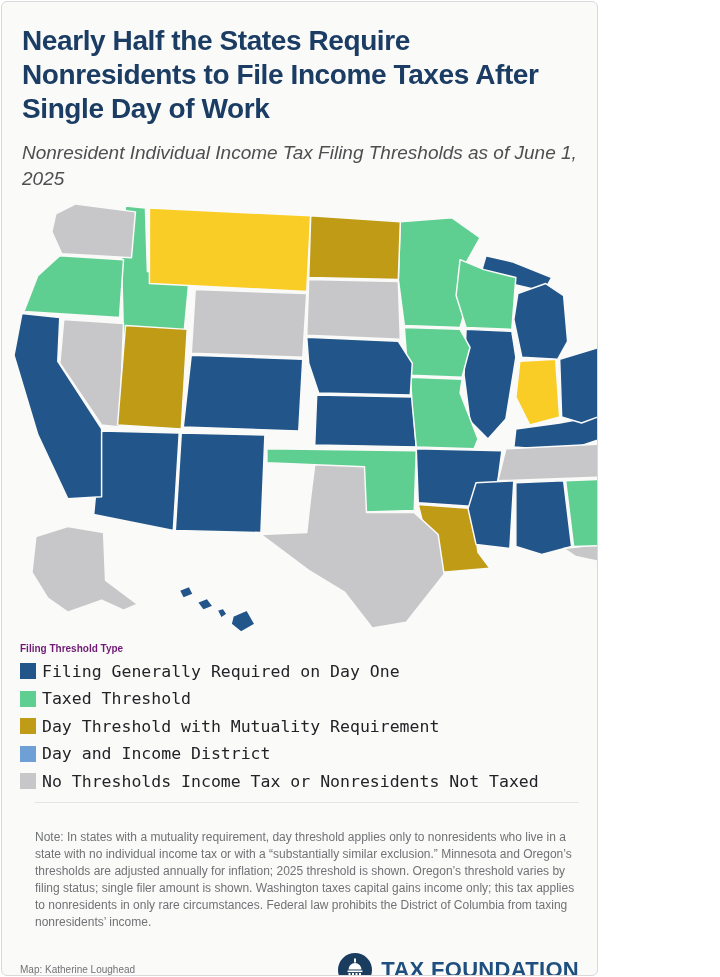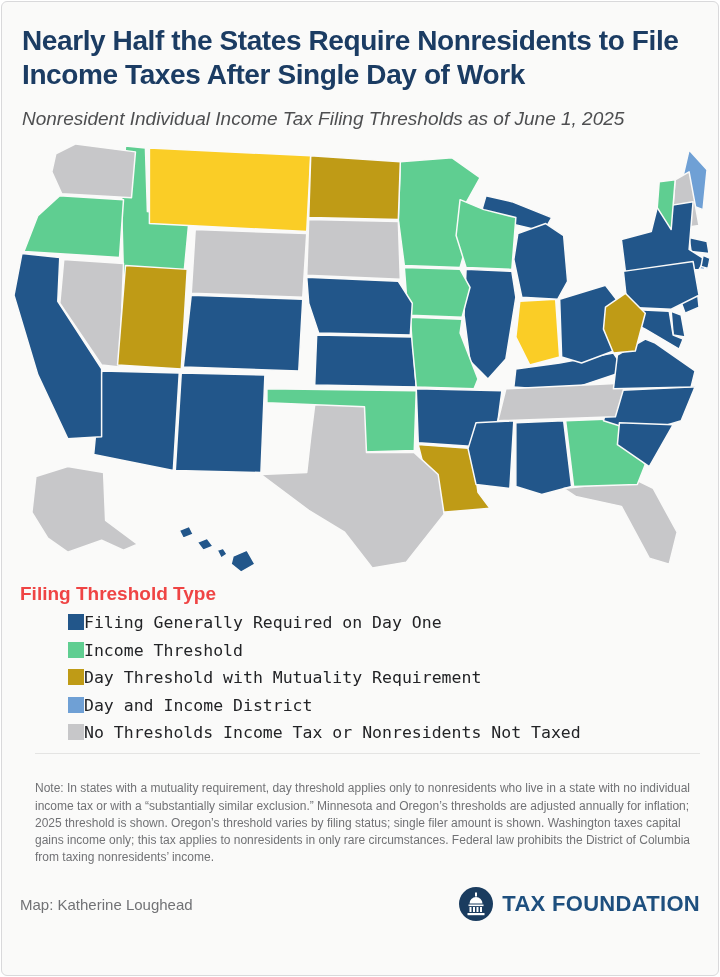--- a/index.html
+++ b/index.html
@@ -1,51 +1,51 @@
 <!DOCTYPE html>
 <html><head>
 <meta charset="utf-8">
 <style>
   * { margin:0; padding:0; box-sizing:border-box; }
   html,body { background:#ffffff; font-family:"Liberation Sans", sans-serif; }
   .card {
-    width:718px; height:975px; margin:1px;
+    width:597px; height:975px; margin:1px;
     background:#FAFAF9;
     border:1px solid #D9D9DB; border-radius:6px;
     overflow:hidden; position:relative;
   }
   .header { padding:22px 20px 0 20px; }
   .title {
     color:#1B3C63; font-size:28px; font-weight:700;
     line-height:1.22; letter-spacing:-0.4px; max-width:660px;
   }
   .subtitle {
     margin-top:14px; color:#4E4F51; font-size:19px;
     font-style:italic; line-height:1.32; max-width:620px;
   }
   .map-wrap { margin-top:6px; padding:0 8px; }
   .state { stroke:#FAFAF9; stroke-width:1.5; stroke-linejoin:round; }
   .legend { padding:0 18px; margin-top:2px; }
-  .legend-title { color:#ef4444; font-size:19px; font-weight:700; margin-bottom:9px; }
-  .lrow { display:flex; margin-bottom:10.5px;margin-left:48px; }
+  .legend-title { color:#701a75; font-size:10px; font-weight:700; margin-bottom:9px; }
+  .lrow { display:flex; align-items:center; gap:6px; margin-bottom:10.5px; }
   .sw { width:16px; height:16px; flex:0 0 16px; display:inline-block; }
   .llabel {
     font-family:"DejaVu Sans Mono","Liberation Mono",monospace;
     font-size:16.5px; color:#222326; line-height:17px; white-space:nowrap;
   }
   .notes {
     margin:12px 18px 0 33px; border-top:1px solid #E4E4E3; padding-top:26px;
     color:#717275; font-size:12px; line-height:1.43; max-width:684px;
   }
   .notes p { margin:0; }
   .footer {
     margin:20px 18px 0 18px; display:flex;
     justify-content:space-between; align-items:center;
   }
-  .credit { color:#717275; font-size:15px; }
+  .credit { color:#717275; font-size:10px; }
   .brand { display:flex; align-items:center; gap:8px; }
   .brand-text {
     color:#1E4F7E; font-size:22px; font-weight:600; letter-spacing:0.3px;
   }
 </style>
 </head>
 <body>
 
 <div class="card">
   <div class="header">
@@ -222,21 +222,21 @@
 
   <div class="legend">
     <div class="legend-title">Filing Threshold Type</div>
     <div>
         <div class="lrow">
           <span class="sw" style="background: rgb(34, 86, 138);"></span>
           <span class="llabel">Filing Generally Required on Day One</span>
         </div>
         <div class="lrow">
           <span class="sw" style="background: rgb(95, 206, 145);"></span>
-          <span class="llabel">Income Threshold</span>
+          <span class="llabel">Taxed Threshold</span>
         </div>
         <div class="lrow">
           <span class="sw" style="background: rgb(191, 155, 22);"></span>
           <span class="llabel">Day Threshold with Mutuality Requirement</span>
         </div>
         <div class="lrow">
           <span class="sw" style="background: rgb(111, 160, 213);"></span>
           <span class="llabel">Day and Income District</span>
         </div>
         <div class="lrow">

